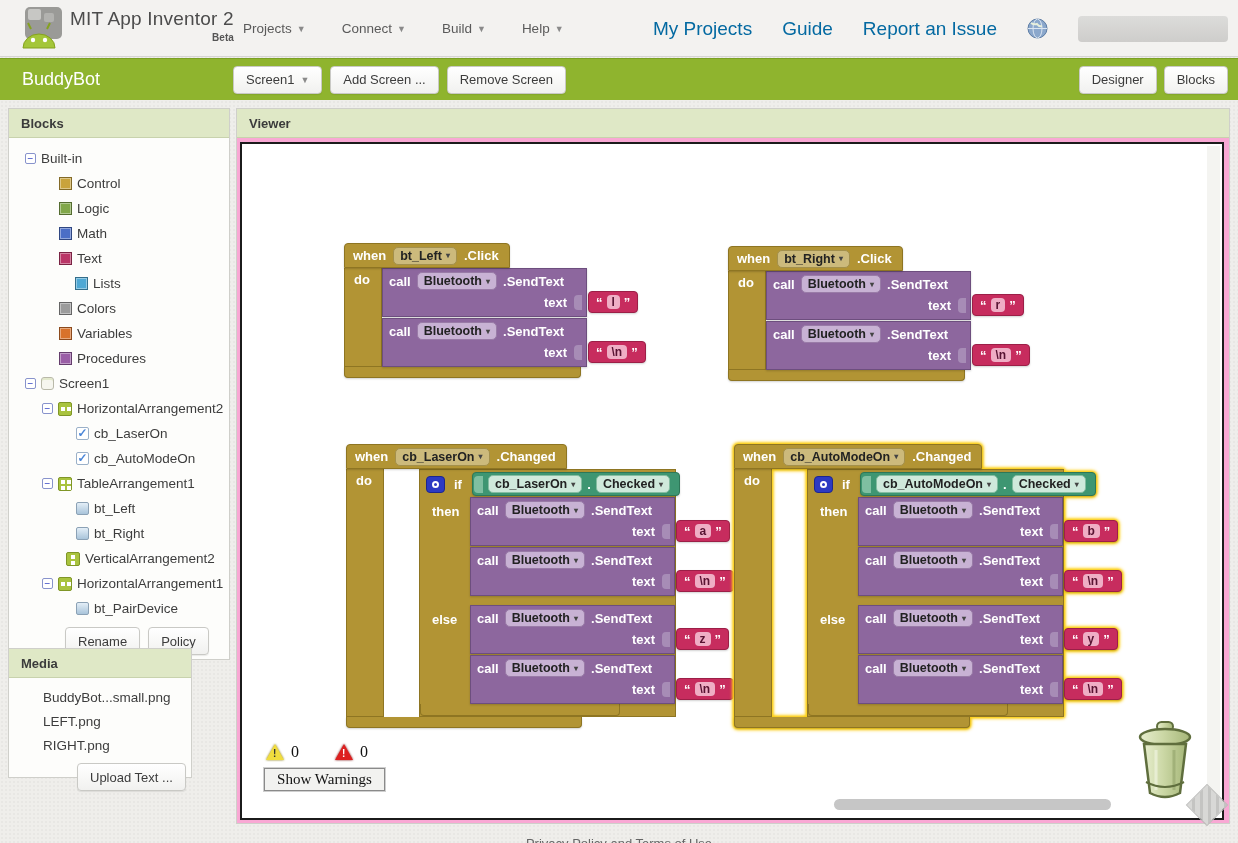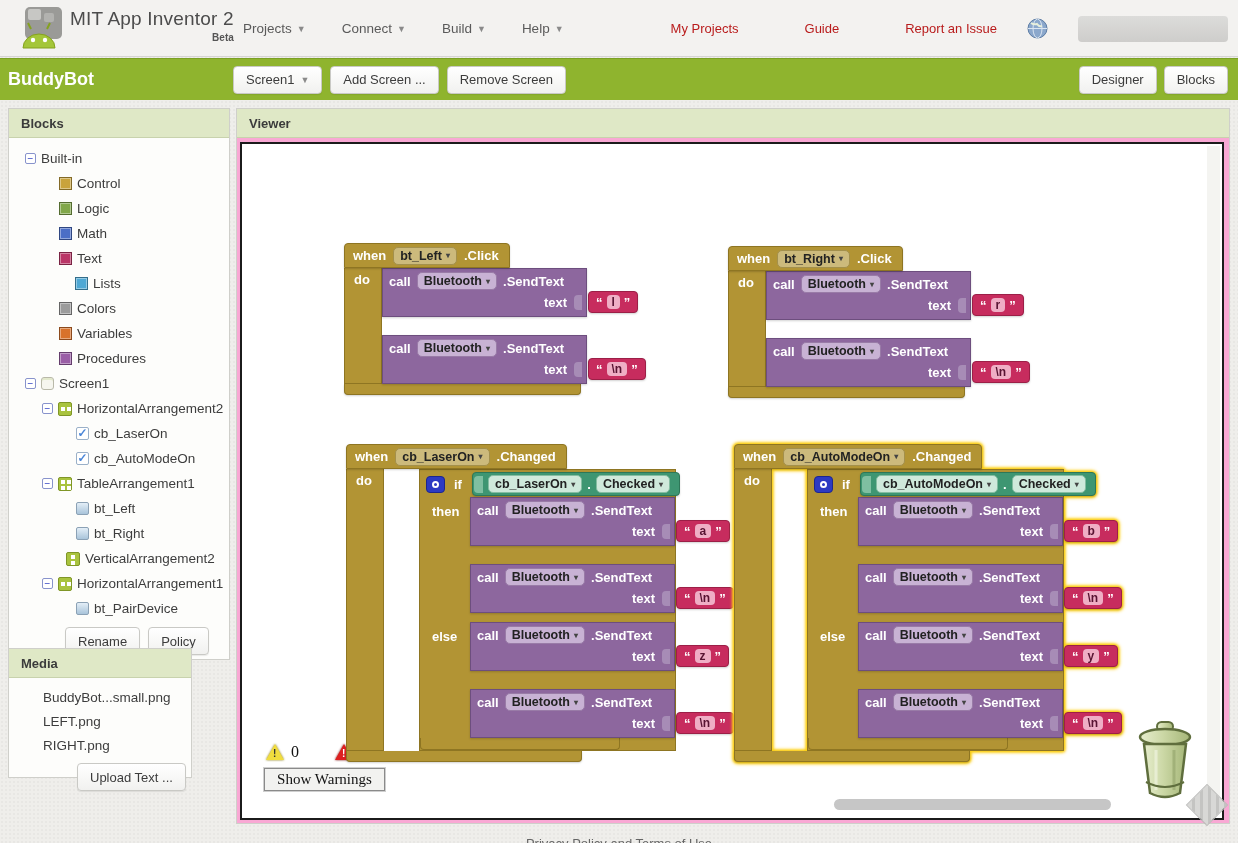--- a/index.html
+++ b/index.html
@@ -18,28 +18,28 @@
     background:#f3f2f0; border-bottom:1px solid #d6d5d2;
   }
   .logo-wrap { position:absolute; left:16px; top:7px; width:46px; height:43px; }
   .title-wrap { position:absolute; left:70px; top:8px; }
   .app-title { font-size:19px; color:#4c4c4c; letter-spacing:.2px; }
   .app-beta { font-size:10px; font-weight:bold; color:#555; text-align:right; margin-top:2px; }
   .menus { position:absolute; left:243px; top:0; height:57px; display:flex; gap:36px; align-items:center; }
   .menu-item { font-size:13.5px; color:#5a5a5a; cursor:pointer; display:flex; align-items:center; gap:5px; }
   .chev-sm { font-size:9px; color:#8a8a8a; }
   .nav-right { position:absolute; right:10px; top:0; height:57px; display:flex; gap:30px; align-items:center; }
-  .nav-link { font-size:13px; color:#b91c1c; cursor:pointer;margin-left:36px; }
+  .nav-link { font-size:19px; color:#0369a1; cursor:pointer; }
   .account-box { width:150px; height:26px; border-radius:4px; background:linear-gradient(#dcdcda,#cecdcb); }
   
   .project-bar {
     position:absolute; left:0; top:58px; width:1238px; height:42px;
     background:#8fb42e; border-top:1px solid #7aa024; display:flex; align-items:center;
   }
-  .project-name { color:#fff; font-size:18px; font-weight:bold; margin-left:8px; }
+  .project-name { color:#fff; font-size:18px; font-weight:normal; margin-left:22px; }
   .bar-buttons { position:absolute; left:233px; display:flex; gap:8px; }
   .bar-buttons-right { position:absolute; right:10px; display:flex; gap:7px; }
   .btn {
     display:inline-flex; align-items:center; justify-content:center; gap:6px;
     background:linear-gradient(#ffffff,#f1f1ef); border:1px solid #c9c9c5; border-radius:4px;
     font-size:13px; color:#3c3c3c; height:28px; padding:0 12px; cursor:pointer;
     box-shadow:0 1px 1px rgba(0,0,0,.08);
   }
   
   .panel { position:absolute; background:#fdfdfb; border:1px solid #cfcfca; }
@@ -80,21 +80,21 @@
     transform:rotate(45deg); border:1px solid #bdbdbb; z-index:5;
   }
   .page-footer { position:absolute; left:0; right:0; top:836px; text-align:center; font-size:13px; color:#666; }
   
   .blk-group { position:absolute; font-size:13px; font-weight:bold; color:#fff; cursor:grab; }
   .blk-group.selected { filter:drop-shadow(0 0 1.5px #fdd017) drop-shadow(0 0 1.5px #fdd017) drop-shadow(0 0 1px #fdd017); }
   .gold { background:#b29434; border:1px solid #8e7522; }
   .blk-header { display:inline-flex; align-items:center; gap:7px; height:25px; padding:0 10px 0 8px; border-radius:4px 4px 0 0; position:relative; z-index:2; box-shadow:0 1px 2px rgba(0,0,0,.18); }
   .blk-body { display:flex; align-items:flex-start; }
   .blk-spine { width:38px; align-self:stretch; border-top:none; padding:4px 0 0 9px; }
-  .blk-stack { display:flex; flex-direction:column; gap:18px; }
+  .blk-stack { display:flex; flex-direction:column; gap:1px; }
   .blk-footer { height:11px; border-top:none; border-radius:0 0 4px 4px; box-shadow:0 1px 2px rgba(0,0,0,.18); }
   .blk-call { background:#8d679e; border:1px solid #6d4e7e; width:205px; position:relative; box-shadow:0 1px 2px rgba(0,0,0,.18); }
   .call-row1 { display:flex; align-items:center; gap:6px; padding:3px 6px 2px; }
   .call-row2 { display:flex; align-items:center; justify-content:flex-end; padding:1px 4px 5px 0; height:24px; }
   .socket-notch { width:8px; height:15px; background:#a78cb6; border-radius:4px 0 0 4px; margin-left:7px; }
   .chip { display:inline-flex; align-items:center; gap:4px; padding:1px 6px; border-radius:5px; font-weight:bold; font-size:12.5px; color:#222; white-space:nowrap; cursor:pointer; }
   .chip-gold { background:#ccba7c; border:1px solid #a3904c; }
   .chip-purple { background:#c8b2d4; border:1px solid #997ba7; }
   .chip-green { background:#cfe9db; border:1px solid #84bda1; }
   .chev { font-size:8px; color:#444; }

